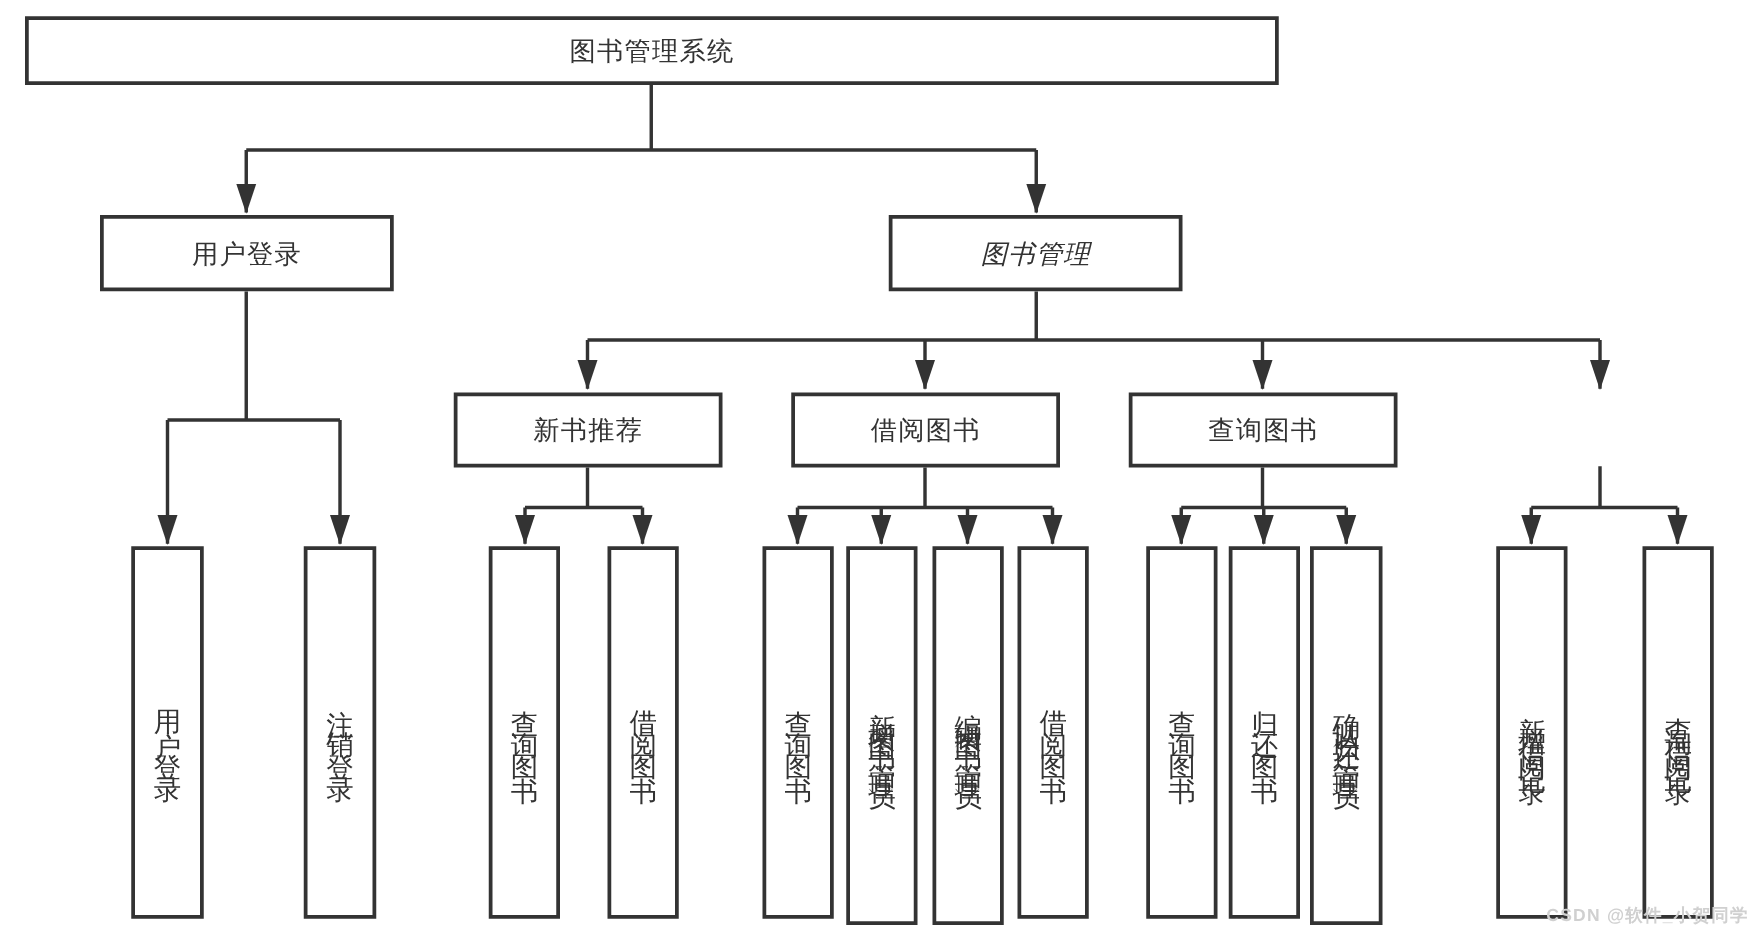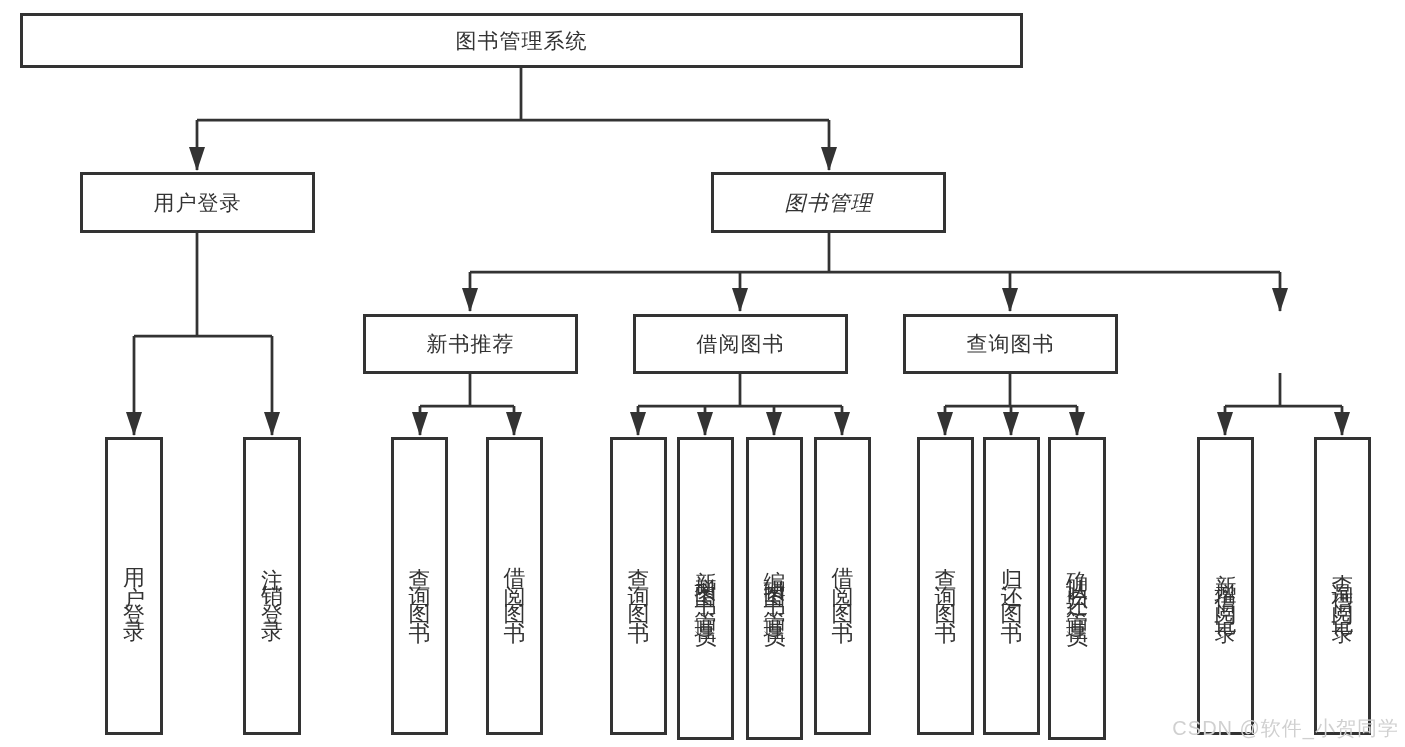--- a/index.html
+++ b/index.html
@@ -43,25 +43,26 @@
     line-height: 1;
     font-size: 22px;
   }
   .leaf-4 .vtext { letter-spacing: 18px; }
   .leaf-6 .vtext { letter-spacing: 10px; }
   .leaf-9 .vtext { letter-spacing: 8px; }
   .watermark {
     position: absolute;
     right: 6px;
     bottom: 5px;
-    font-size: 20px;
+    font-size: 14px;
     color: #d0d0d0;
     letter-spacing: 1px;
     z-index: 3;
     white-space: nowrap;
+    font-weight: bold;
   }
 </style>
 </head>
 <body>
 
 <div class="canvas">
 
   <svg class="connectors" viewBox="0 0 1405 747" xmlns="http://www.w3.org/2000/svg">
     <defs>
       <marker id="arw" markerUnits="userSpaceOnUse" markerWidth="26" markerHeight="20" refX="23" refY="10" orient="auto">

